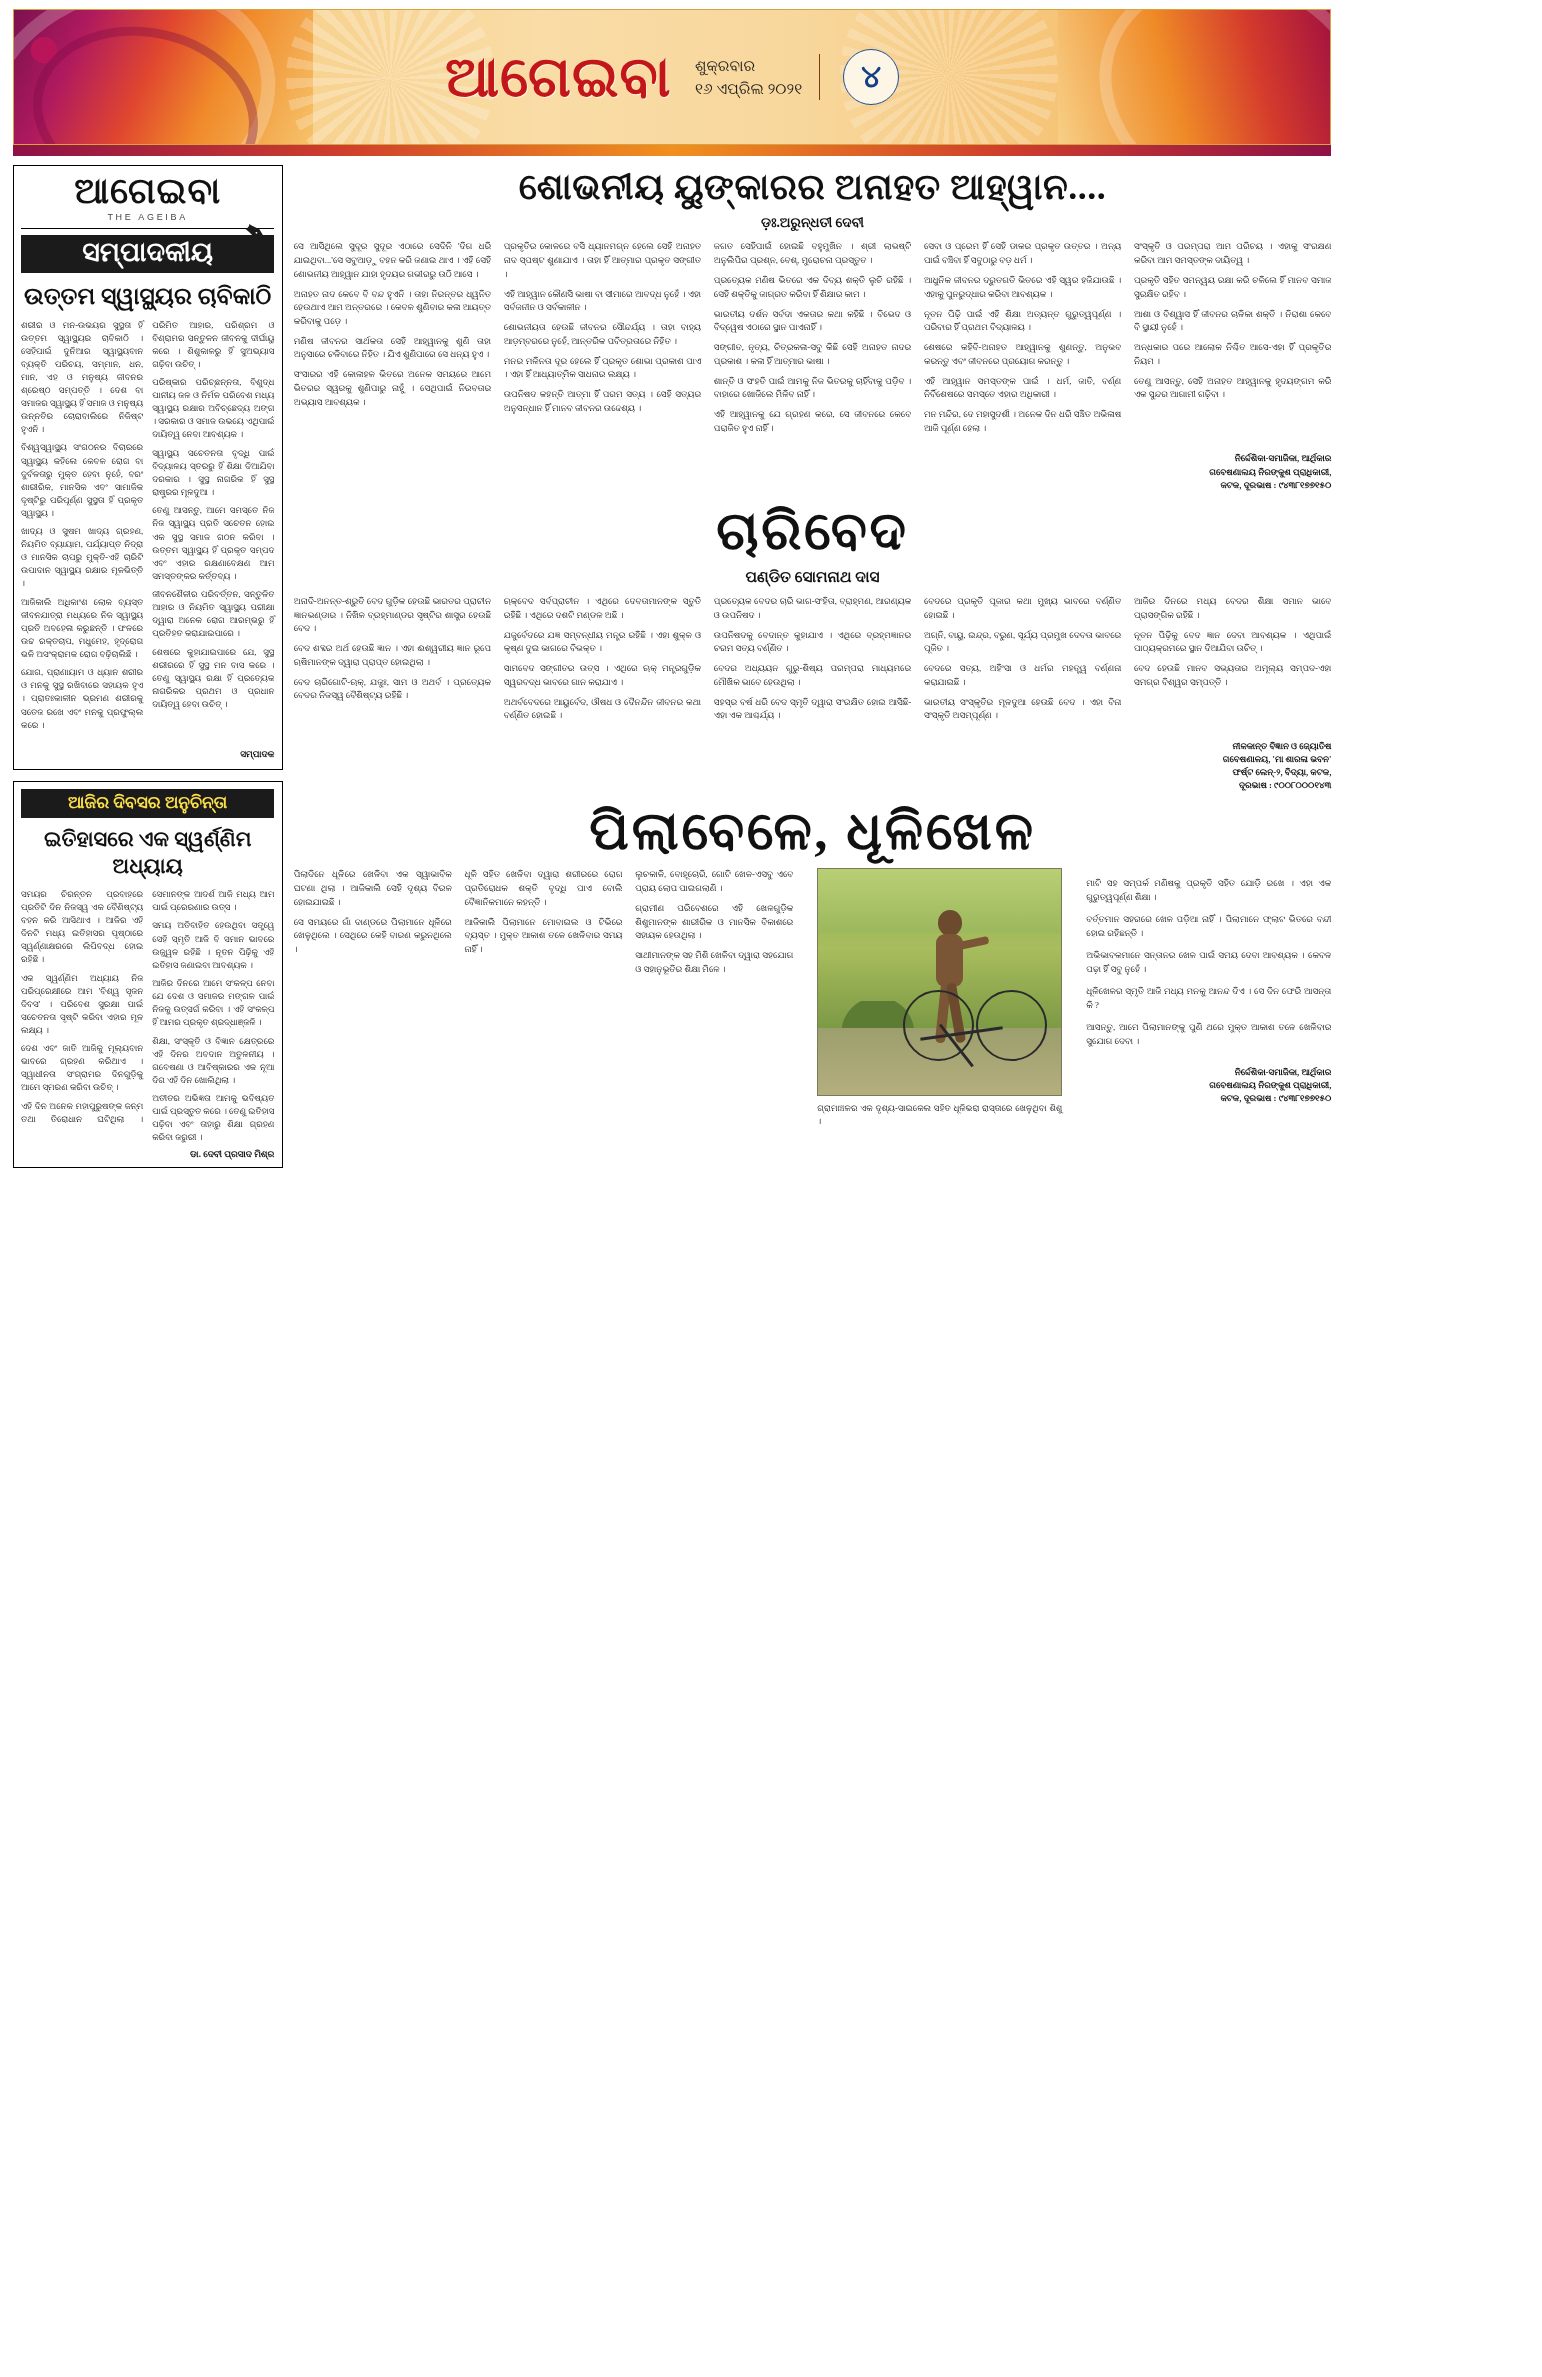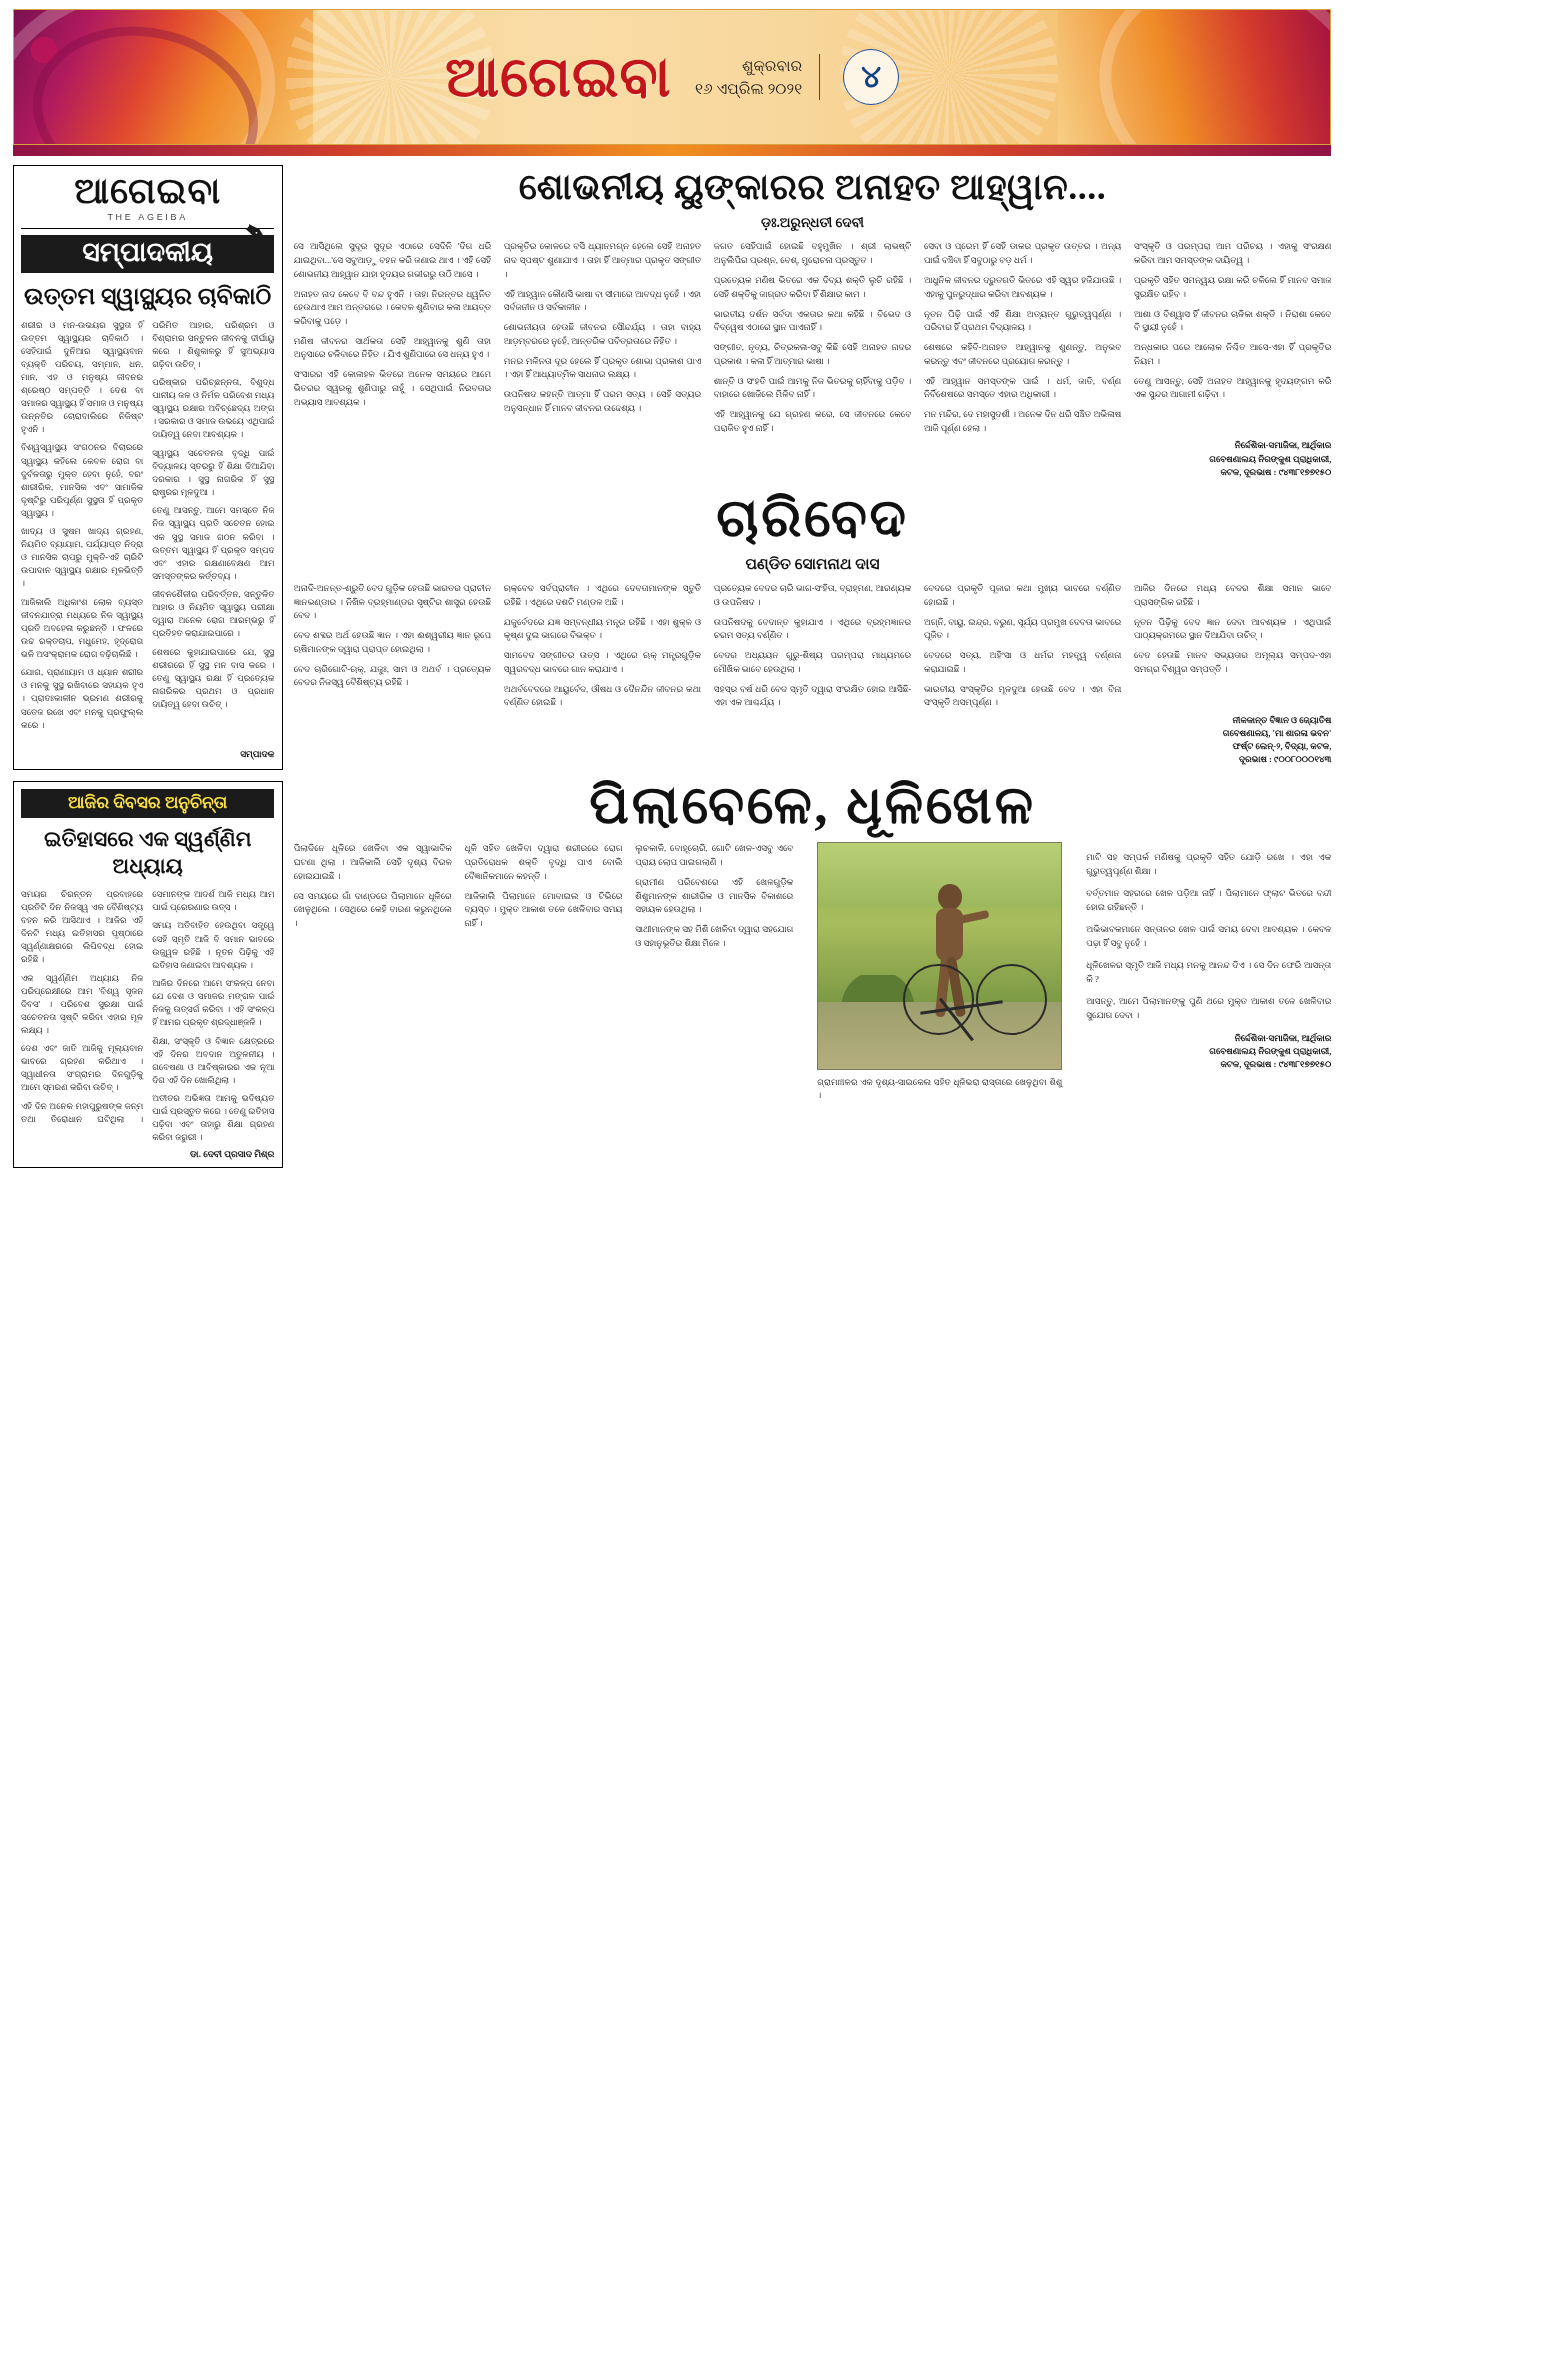--- a/index.html
+++ b/index.html
@@ -79,21 +79,21 @@
   .mh-title {
     font-family:"Liberation Serif", serif;
     font-size:56px;
     font-weight:bold;
     color:#c2161b;
     letter-spacing:0.9px;
     text-shadow:0.9px 0.9px 0 #fff4d8;
     line-height:1;
   }
   .mh-dateblock {
-    text-align:right;
+    text-align:left;
     font-size:15.4px;
     color:#1a1a1a;
     line-height:1.5;
     padding-right:16.3px;
     border-right:1.8px solid #7a3b12;
   }
   .mh-pageno {
     width:56px; height:56px; border-radius:50%;
     border:1.8px solid #1a4f9c;
     display:flex; align-items:center; justify-content:center;
@@ -221,21 +221,21 @@
     letter-spacing:2.7px;
   }
   .art-byline-center {
     text-align:center; font-size:15.4px; font-weight:bold; margin-bottom:9px;
   }
   .sign-block {
     text-align:right;
     font-size:8.7px;
     line-height:1.5;
     font-weight:bold;
-    margin-top:4px;
+    margin-top:17px;
   }
 
   
   .photo {
     width:100%;
     height:228px;
     background:linear-gradient(180deg,#8fae52 0%,#a8bd5d 35%,#7d9a45 70%,#6d8a3c 100%);
     position:relative;
     overflow:hidden;
     border:0.9px solid #7a7a5a;

